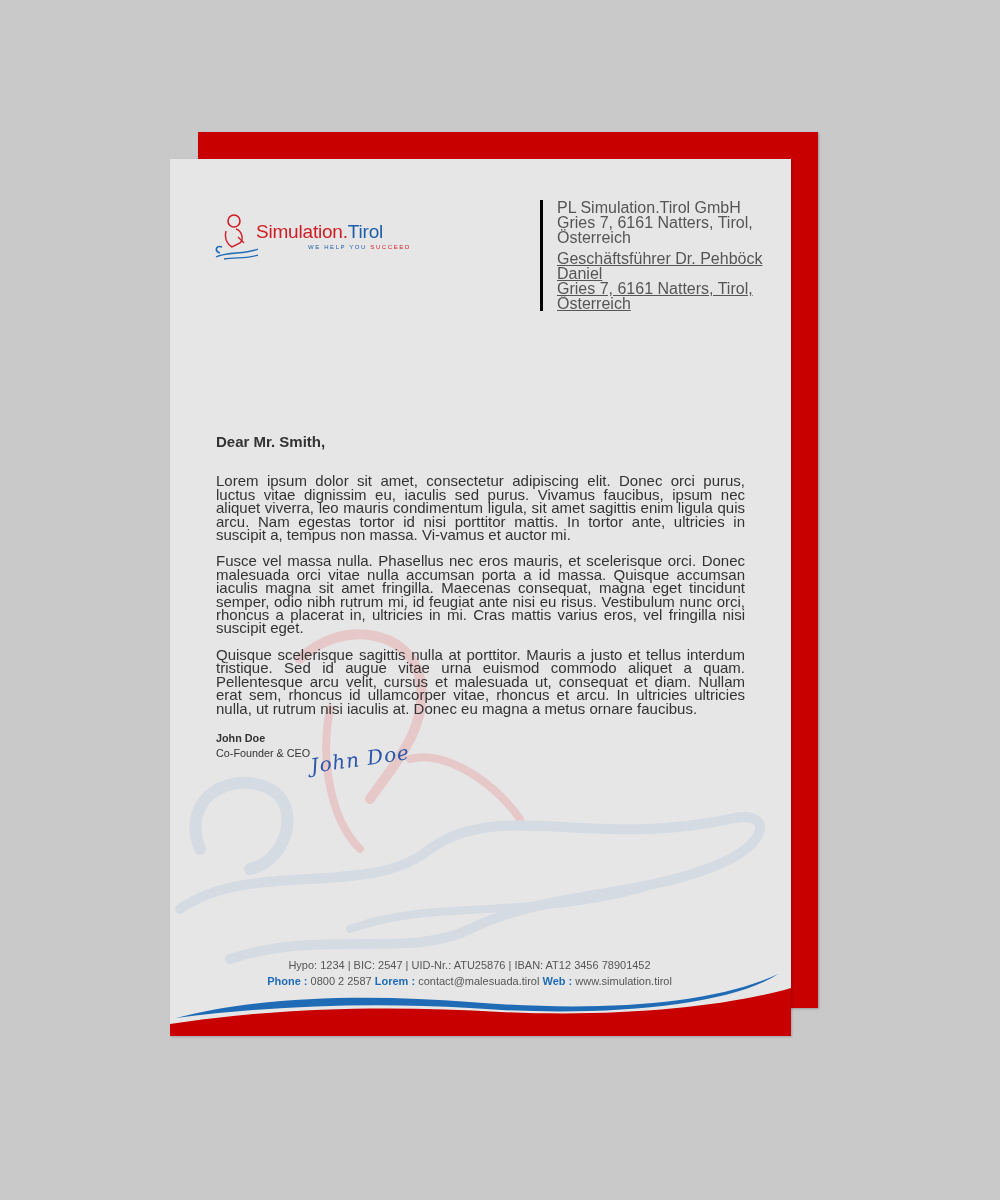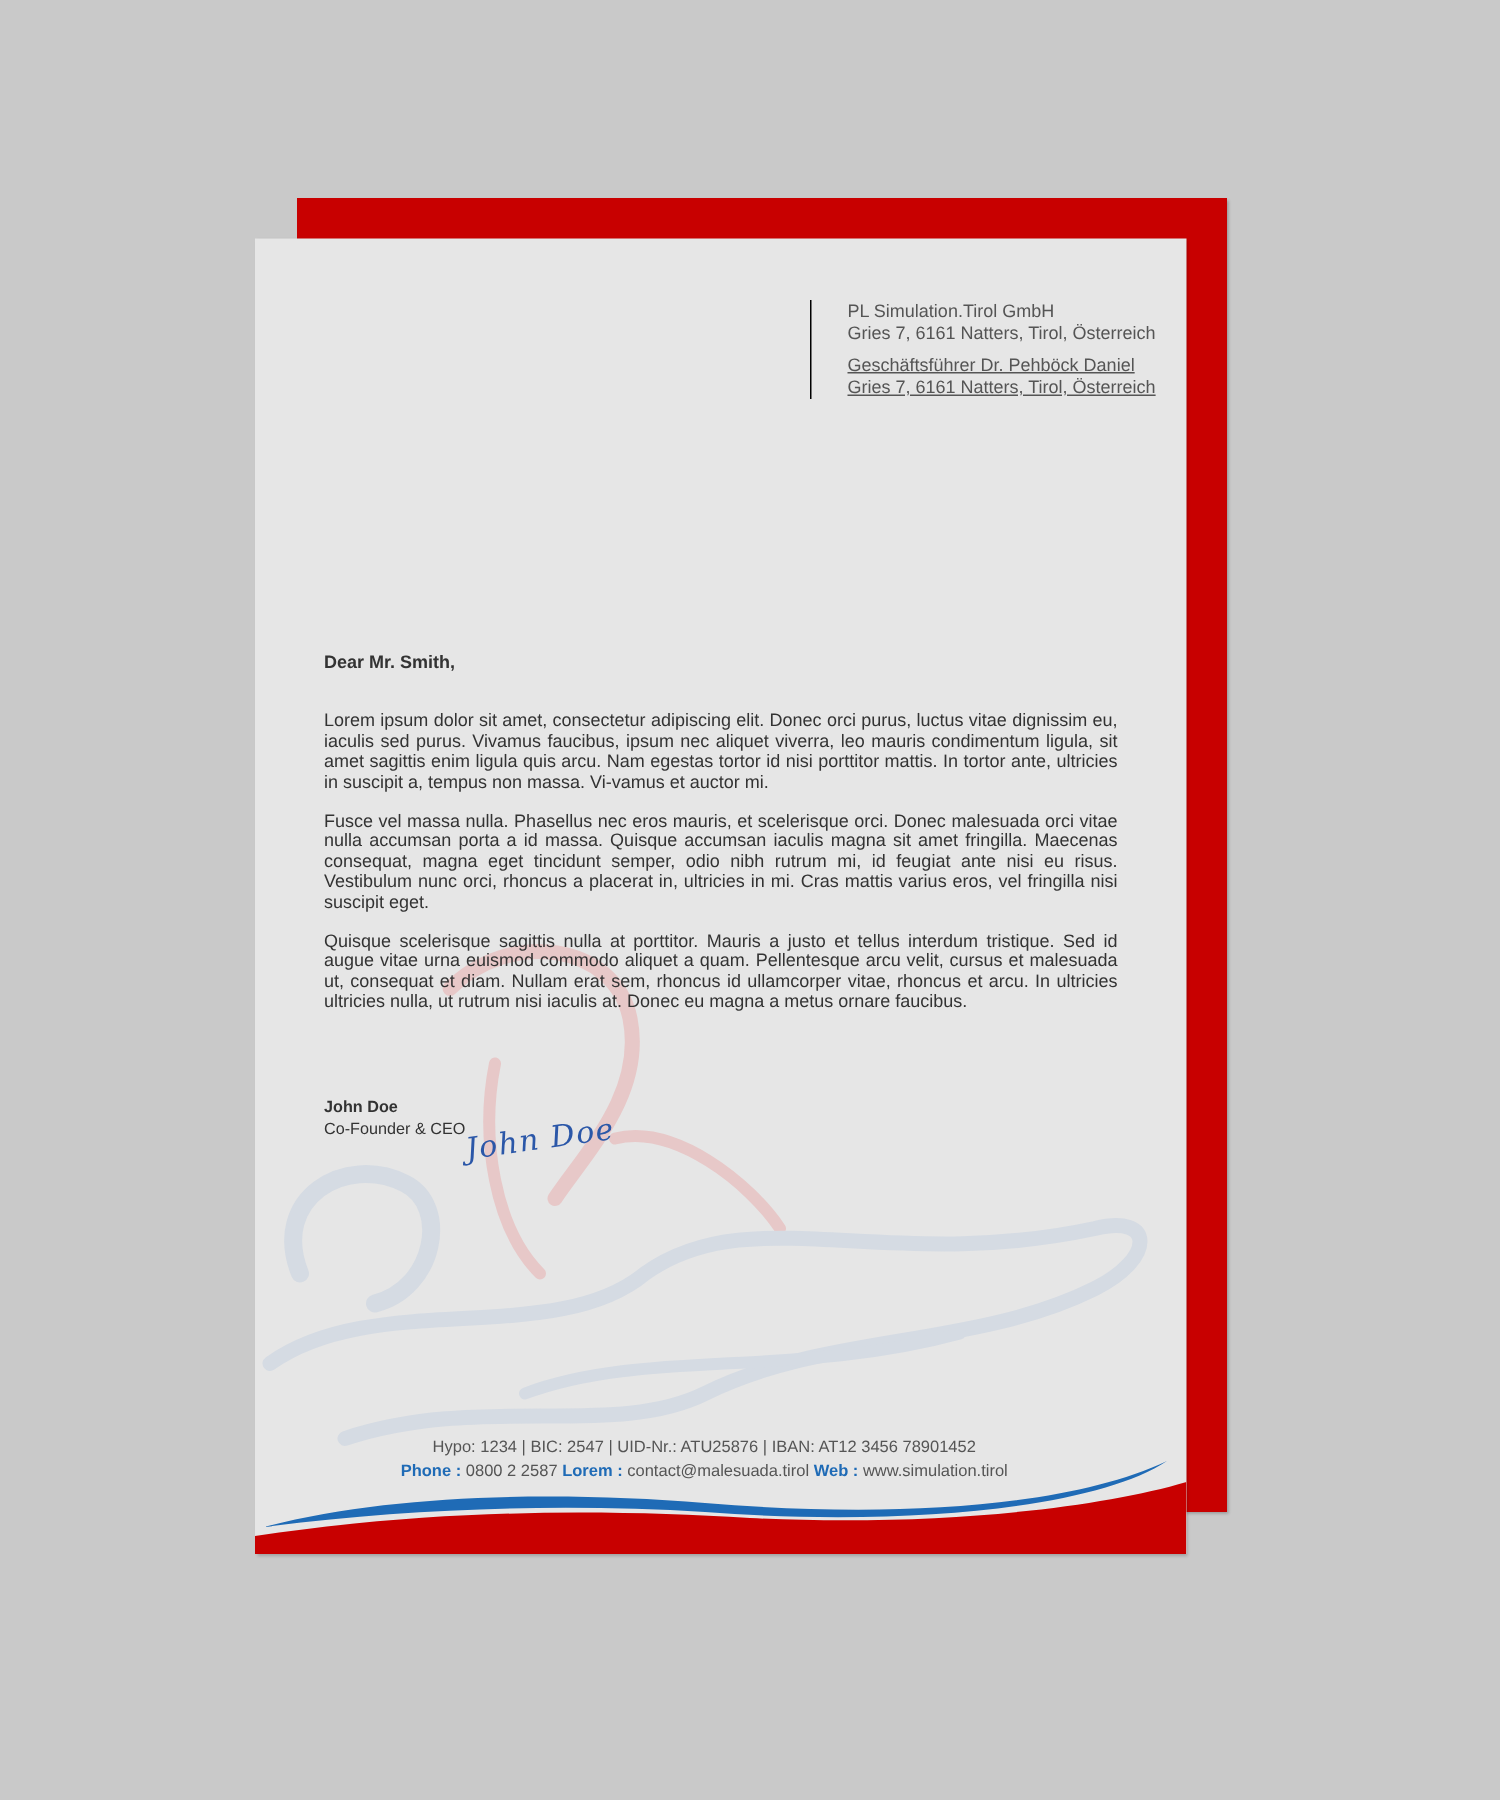--- a/index.html
+++ b/index.html
@@ -20,26 +20,26 @@
   .logo-text {
     position:absolute; left:42px; top:10px; font-size:19px; color:#d01c24; white-space:nowrap; letter-spacing:-0.2px;
   }
   .logo-text .dot { color:#d01c24; }
   .logo-text .tirol { color:#1f5ea8; }
   .tagline {
     position:absolute; left:94px; top:33px; font-size:6px; letter-spacing:1.6px; color:#1f5ea8; white-space:nowrap;
   }
   .tagline .red { color:#d01c24; }
   .address-block {
-    position:absolute; left:370px; top:41px; padding-left:24px; border-left:1px solid #000000;
-    font-size:12px; color:#555; line-height:15px;
+    position:absolute; left:370px; top:41px; padding-left:14px; border-left:3px solid #000000;
+    font-size:16px; color:#555; line-height:15px;
   }
   .address-block .group2 { margin-top:6px;text-decoration:underline; }
   .letter {
-    position:absolute; left:46px; top:276px; width:545px; font-size:12px; color:#333; line-height:13.4px;
+    position:absolute; left:46px; top:276px; width:545px; font-size:15px; color:#333; line-height:13.4px;
   }
   .salutation { font-weight:bold; margin-bottom:26px; color:#333; }
   .para { margin:0 16px 13px 0; text-align:justify; }
   .sig-block { position:absolute; left:46px; top:572px; font-size:10.8px; color:#333; line-height:15px; }
   .sig-name { font-weight:bold; }
   .signature {
     position:absolute; left:140px; top:588px; font-family:"DejaVu Serif", serif; font-style:italic;
     font-size:20px; color:#2b57a8; transform:rotate(-8deg); letter-spacing:1px;
   }
   .footer {
@@ -60,20 +60,31 @@
     <g fill="none" stroke-linecap="round">
       <path d="M130 60 C 170 20, 240 30, 250 80 C 260 130, 220 170, 200 200" stroke="#e7c8c8" stroke-width="10"></path>
       <path d="M160 110 C 150 160, 160 220, 190 250" stroke="#e7c8c8" stroke-width="8"></path>
       <path d="M240 160 C 280 150, 330 190, 350 220" stroke="#e7c8c8" stroke-width="8"></path>
       <path d="M30 250 C 10 200, 60 170, 100 190 C 130 205, 120 260, 80 270" stroke="#d5dbe3" stroke-width="12"></path>
       <path d="M10 310 C 80 260, 200 300, 260 250 C 330 200, 420 250, 560 220 C 600 210, 600 240, 560 260 C 480 300, 380 290, 300 330 C 240 360, 150 330, 60 360" stroke="#d5dbe3" stroke-width="10"></path>
       <path d="M180 330 C 260 300, 360 320, 470 290" stroke="#d5dbe3" stroke-width="8"></path>
     </g>
   </svg>
 
+  <div class="logo">
+    <svg width="44" height="52" viewBox="0 0 44 52" style="position:absolute;left:0;top:2px;">
+      <circle cx="20" cy="8" r="6" fill="none" stroke="#d01c24" stroke-width="1.6"></circle>
+      <path d="M12 18 C 10 26, 14 32, 18 34 L 26 30 C 30 26, 28 18, 22 16" fill="none" stroke="#d01c24" stroke-width="1.4"></path>
+      <path d="M24 24 L 30 30" stroke="#d01c24" stroke-width="1.2"></path>
+      <path d="M8 34 C 2 32, 0 38, 6 40" fill="none" stroke="#1f6bb6" stroke-width="1.6"></path>
+      <path d="M2 44 C 14 38, 30 42, 44 36 M 10 46 C 22 44, 34 46, 44 42" fill="none" stroke="#1f6bb6" stroke-width="1.3"></path>
+    </svg>
+    <div class="logo-text"><span>Simulation</span><span class="dot">.</span><span class="tirol">Tirol</span></div>
+    <div class="tagline"><span>WE HELP YOU </span><span class="red">SUCCEED</span></div>
+  </div>
 
   <div class="address-block">
     <div>PL Simulation.Tirol GmbH</div>
     <div>Gries 7, 6161 Natters, Tirol, Österreich</div>
     <div class="group2">
       <div>Geschäftsführer Dr. Pehböck Daniel</div>
       <div>Gries 7, 6161 Natters, Tirol, Österreich</div>
     </div>
   </div>
 

